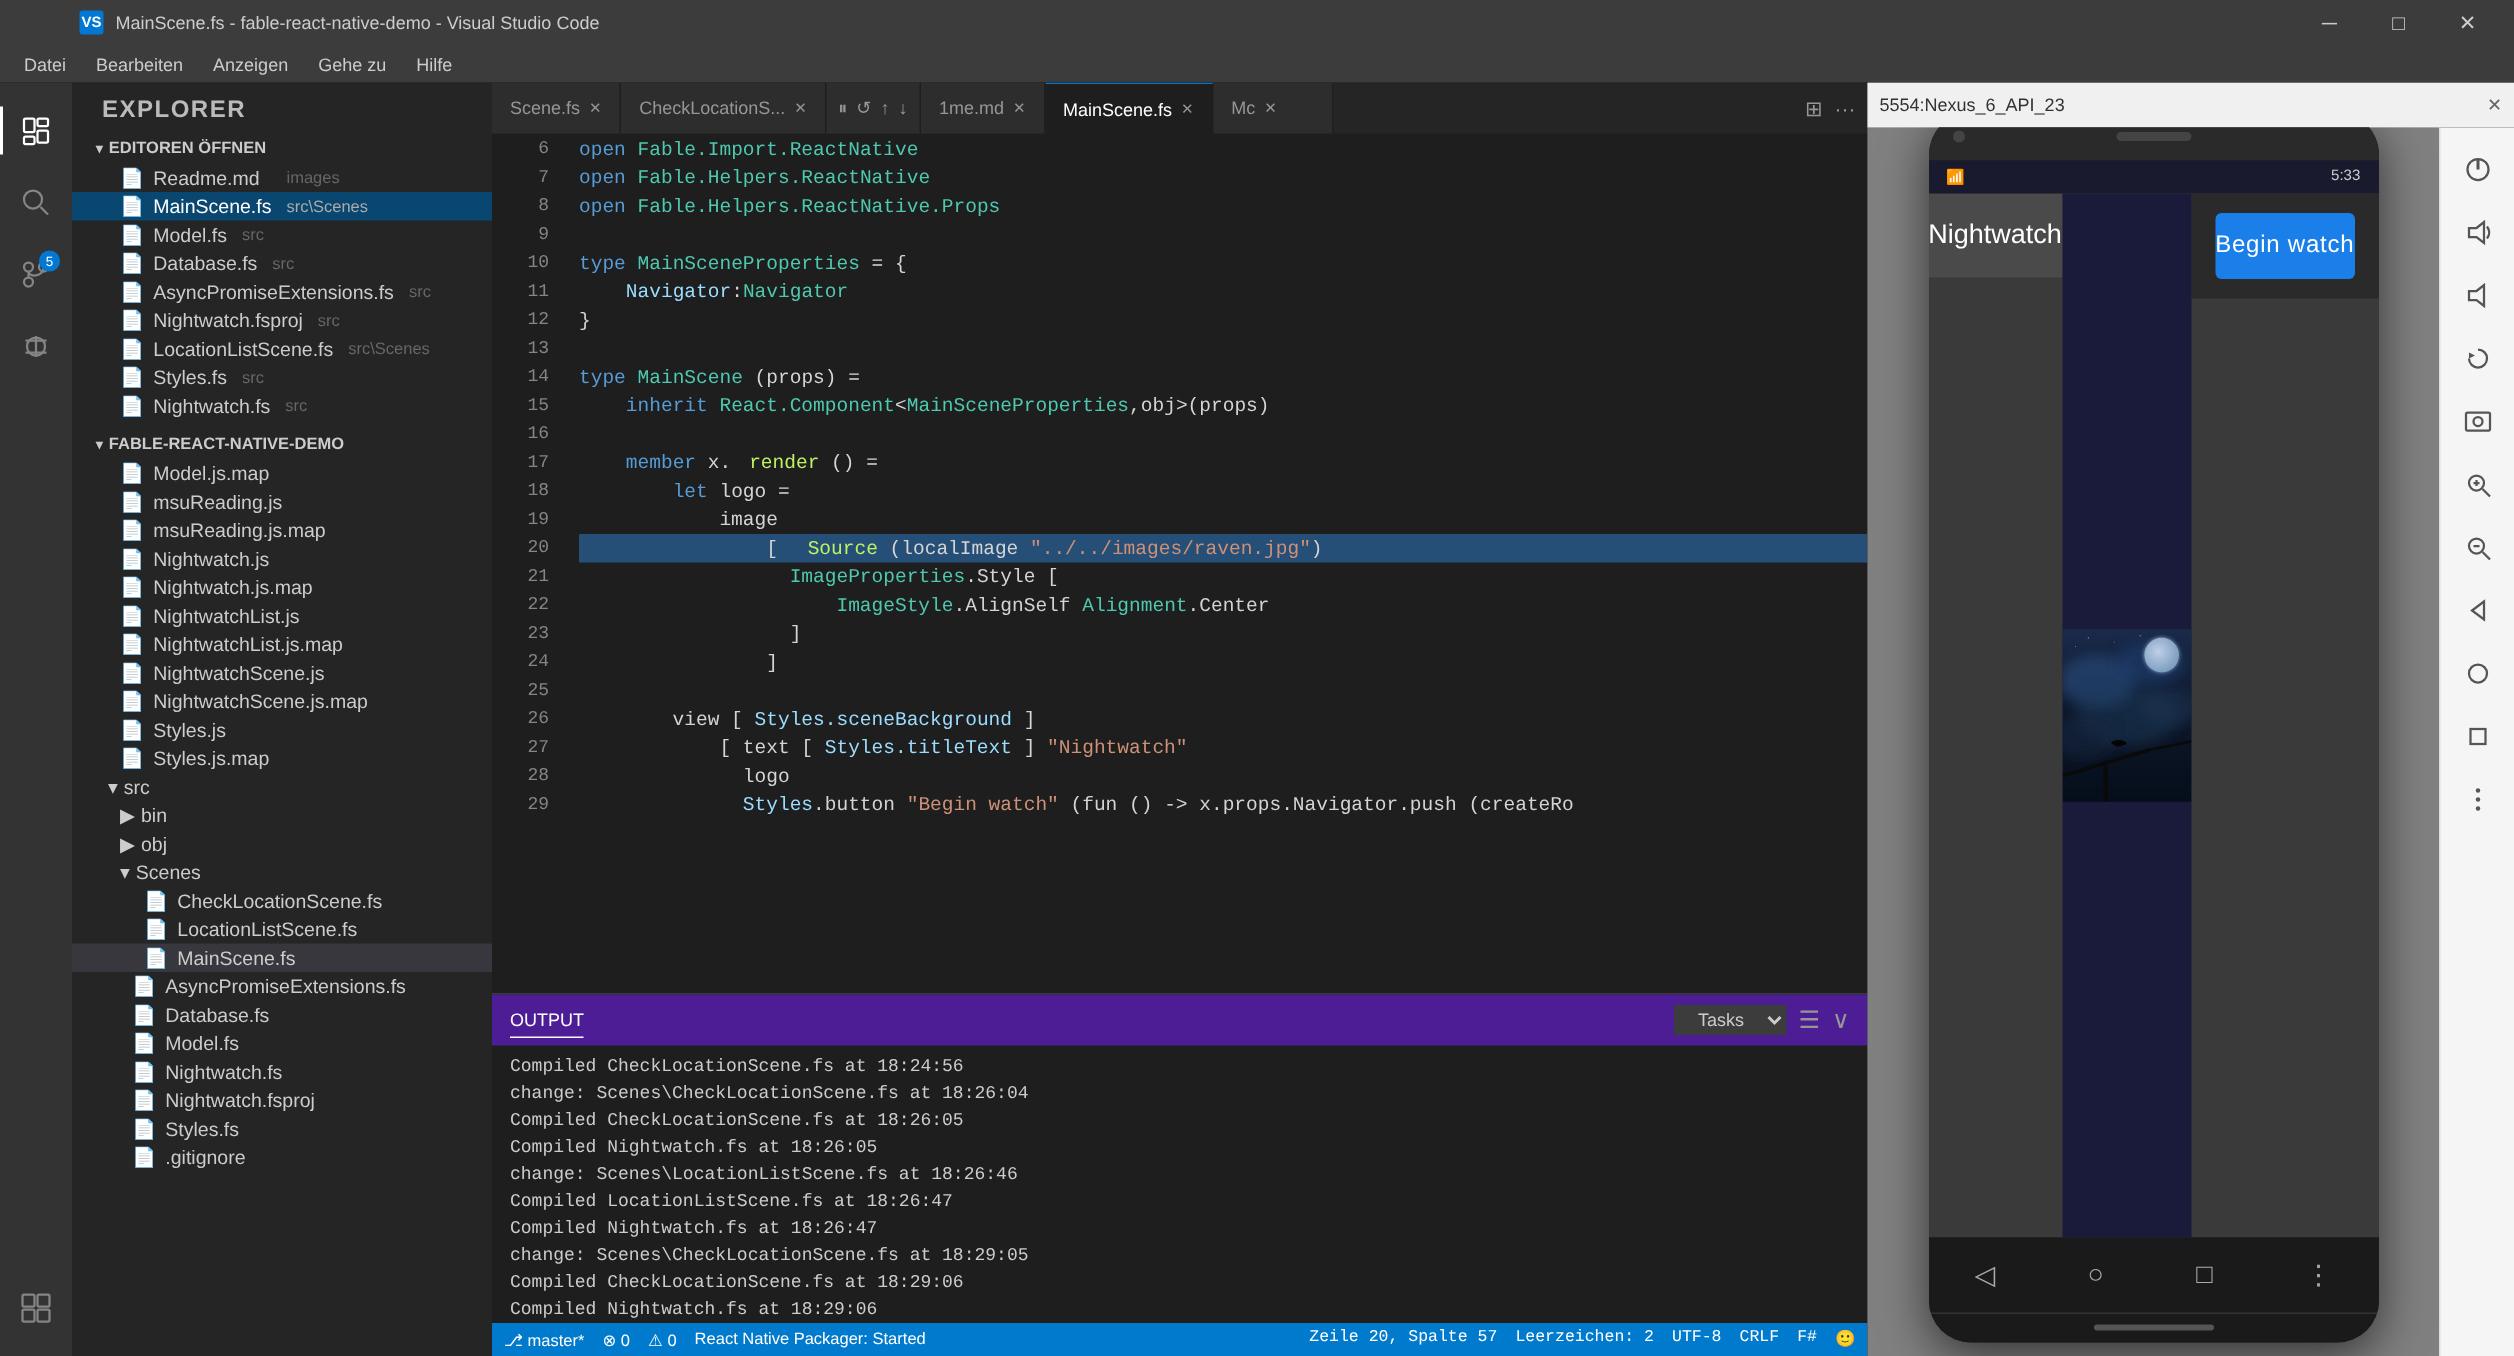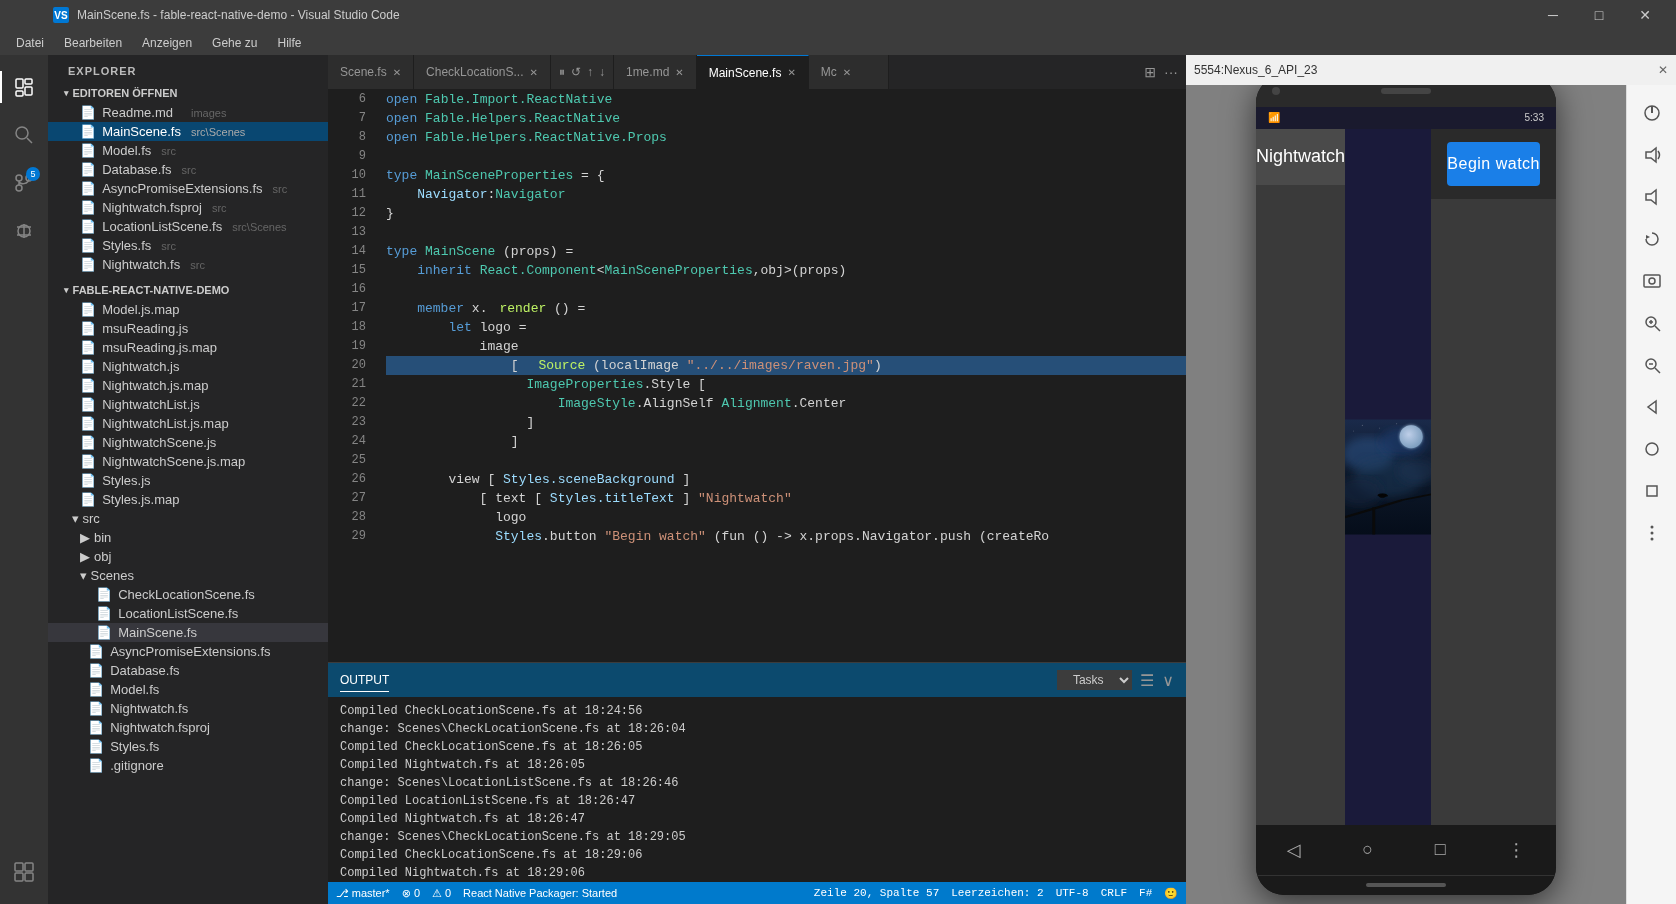--- a/index.html
+++ b/index.html
@@ -114,21 +114,21 @@
     
     .sidebar {
       width: 280px;
       background: #252526;
       display: flex;
       flex-direction: column;
       flex-shrink: 0;
       overflow-y: auto;
     }
     .sidebar-title {
-      font-size: 11px;
+      font-size: 16px;
       font-weight: 700;
       color: #bbbbbb;
       padding: 10px 20px 4px;
       letter-spacing: 1px;
       text-transform: uppercase;
     }
     .sidebar-section-title {
       font-size: 11px;
       font-weight: 700;
       color: #cccccc;
@@ -258,21 +258,21 @@
     .output-panel {
       height: 220px;
       background: #1e1e1e;
       border-top: 1px solid #3c3c3c;
       display: flex;
       flex-direction: column;
       flex-shrink: 0;
     }
     .output-tab-bar {
       height: 35px;
-      background: #0c4a6e;
+      background: #4c1d95;
       display: flex;
       align-items: center;
       padding: 0 12px;
       border-bottom: 1px solid #1e1e1e;
       gap: 16px;
     }
     .output-tab {
       font-size: 12px;
       color: #969696;
       cursor: pointer;
@@ -316,21 +316,21 @@
     }
     .status-bar-right {
       margin-left: auto;
       display: flex;
       gap: 12px;
       font-family: Liberation Mono, monospace;
     }
 
     
     .emulator-panel {
-      width: 490px;
+      width: 431px;
       background: #808080;
       display: flex;
       flex-direction: column;
       flex-shrink: 0;
       position: relative;
     }
     .emulator-title-bar {
       height: 30px;
       background: #f0f0f0;
       display: flex;

